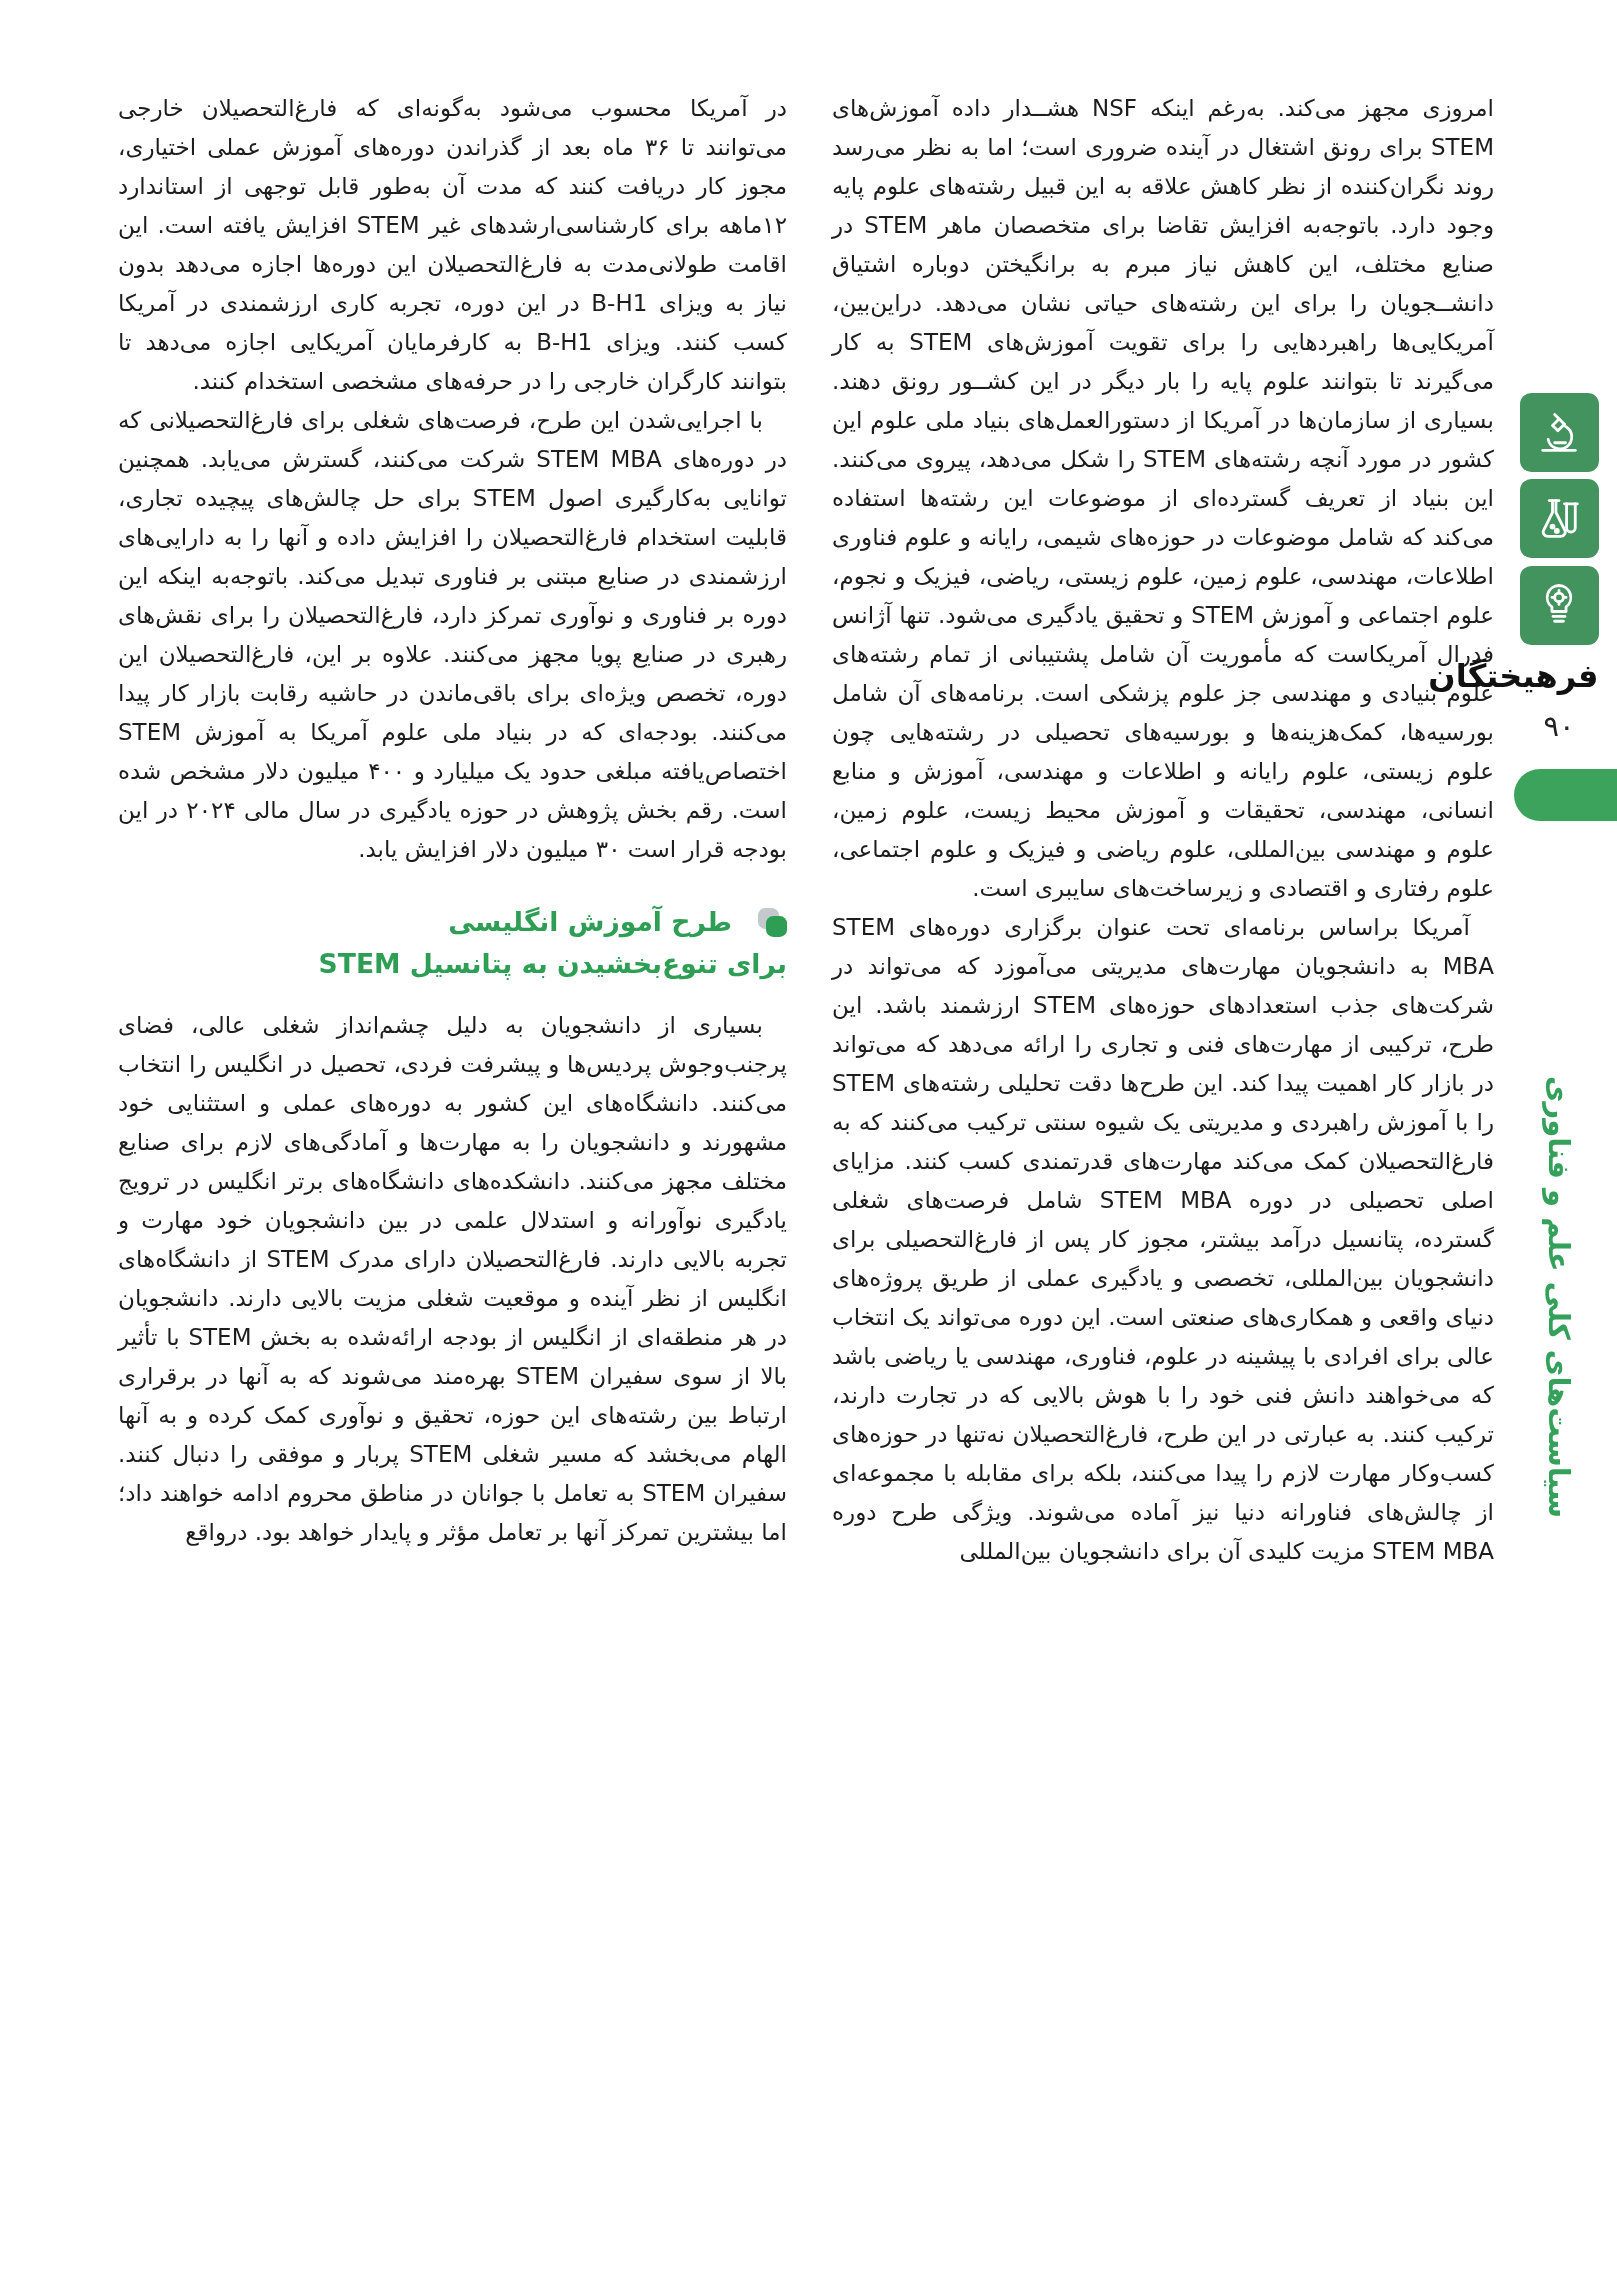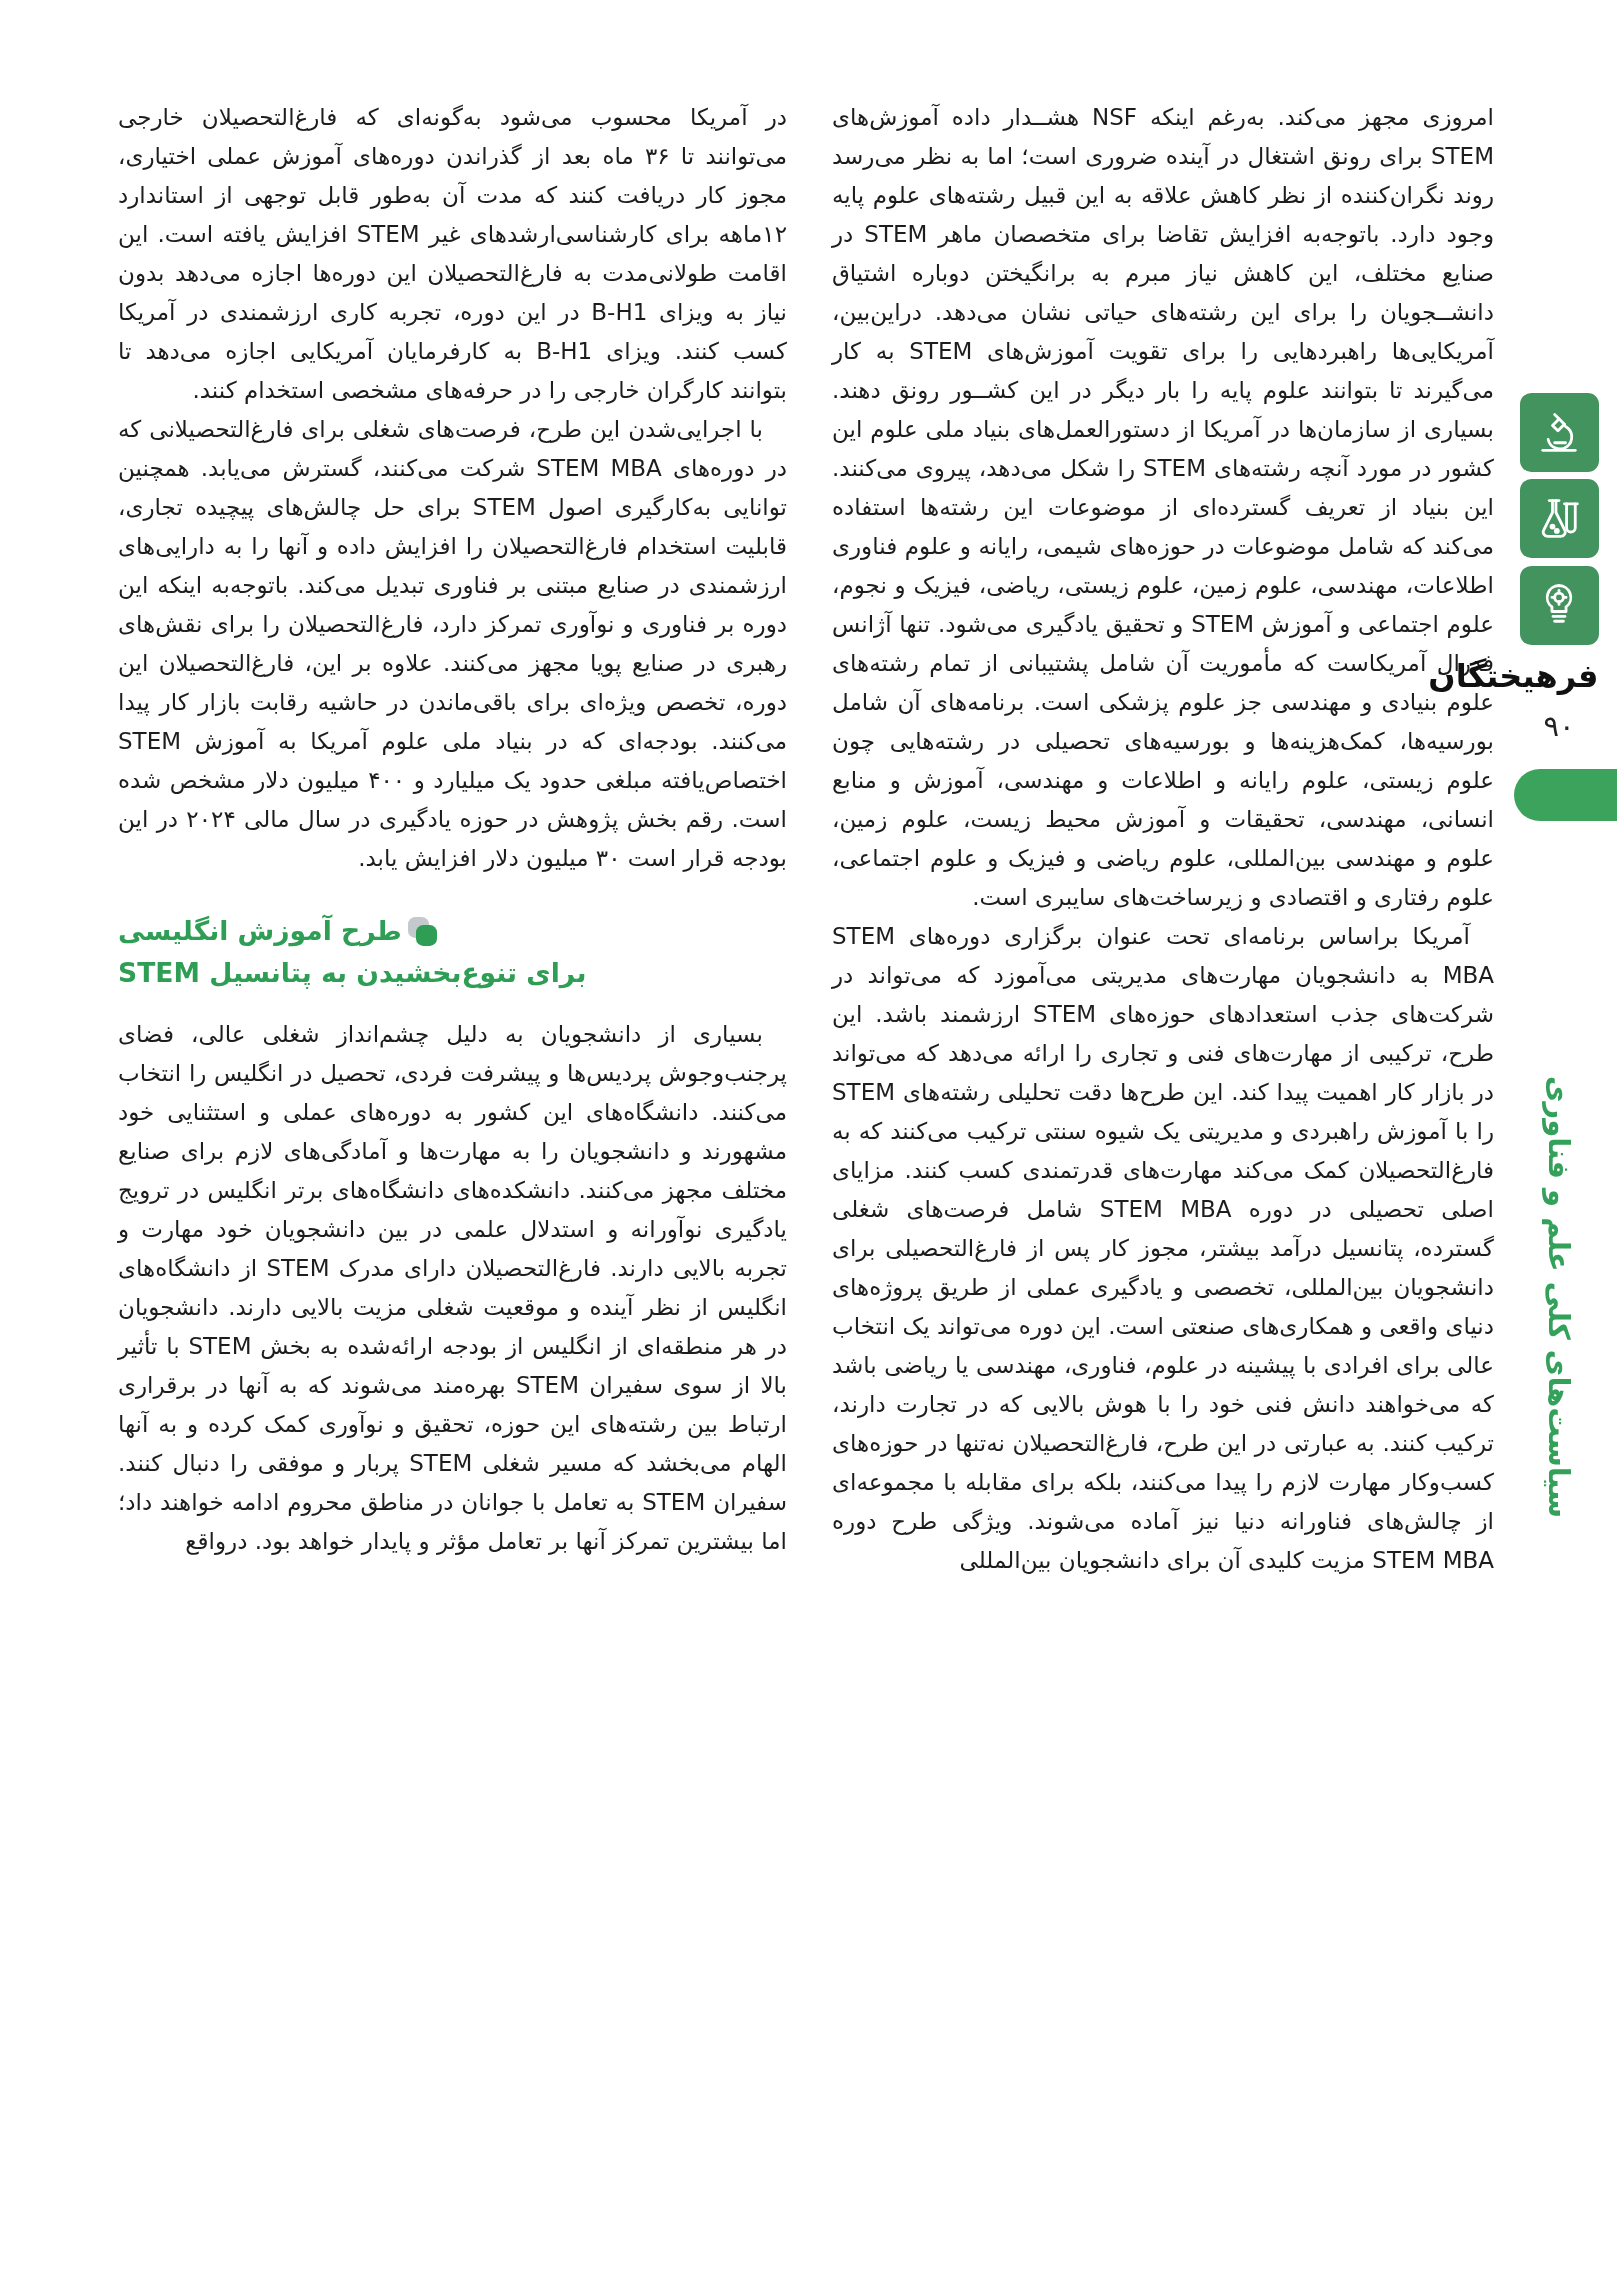--- a/index.html
+++ b/index.html
@@ -8,21 +8,21 @@
     width:1618px;height:2284px;
     background:#ffffff;
     overflow:hidden;
     direction:rtl;
     font-family:"DejaVu Sans", sans-serif;
     color:#1c1c1c;
   }
   
   .col{
     position:absolute;
-    top:98px;
+    top:89px;
     font-size:23px;
     line-height:39px;
     text-align:justify;
     color:#1d1d1d;
   }
   .col-right{right:123px;width:662px;}
   .col-left{left:119px;width:669px;}
   .para{margin:0;}
   .para.indent{text-indent:24px;}
   
@@ -30,22 +30,22 @@
     margin:32px 0 21px 0;
     text-align:center;
     color:#2f9e55;
     font-weight:bold;
     line-height:42px;
     font-size:26.6px;
   }
   .section-heading .h-row{
     display:flex;
     align-items:center;
-    justify-content:flex-end;
-    gap:6px;
+    justify-content:flex-start;
+    gap:26px;
   }
   .h-icon{
     position:relative;
     width:29px;height:29px;
     display:inline-block;
     flex:0 0 29px;
   }
   .h-icon .sq{position:absolute;border-radius:7.3px;width:21px;height:21px;display:block;}
   .h-icon .sq.gray{background:#c3c9cc;top:0;left:0;}
   .h-icon .sq.green{background:#2f9e55;bottom:0;right:0;}

